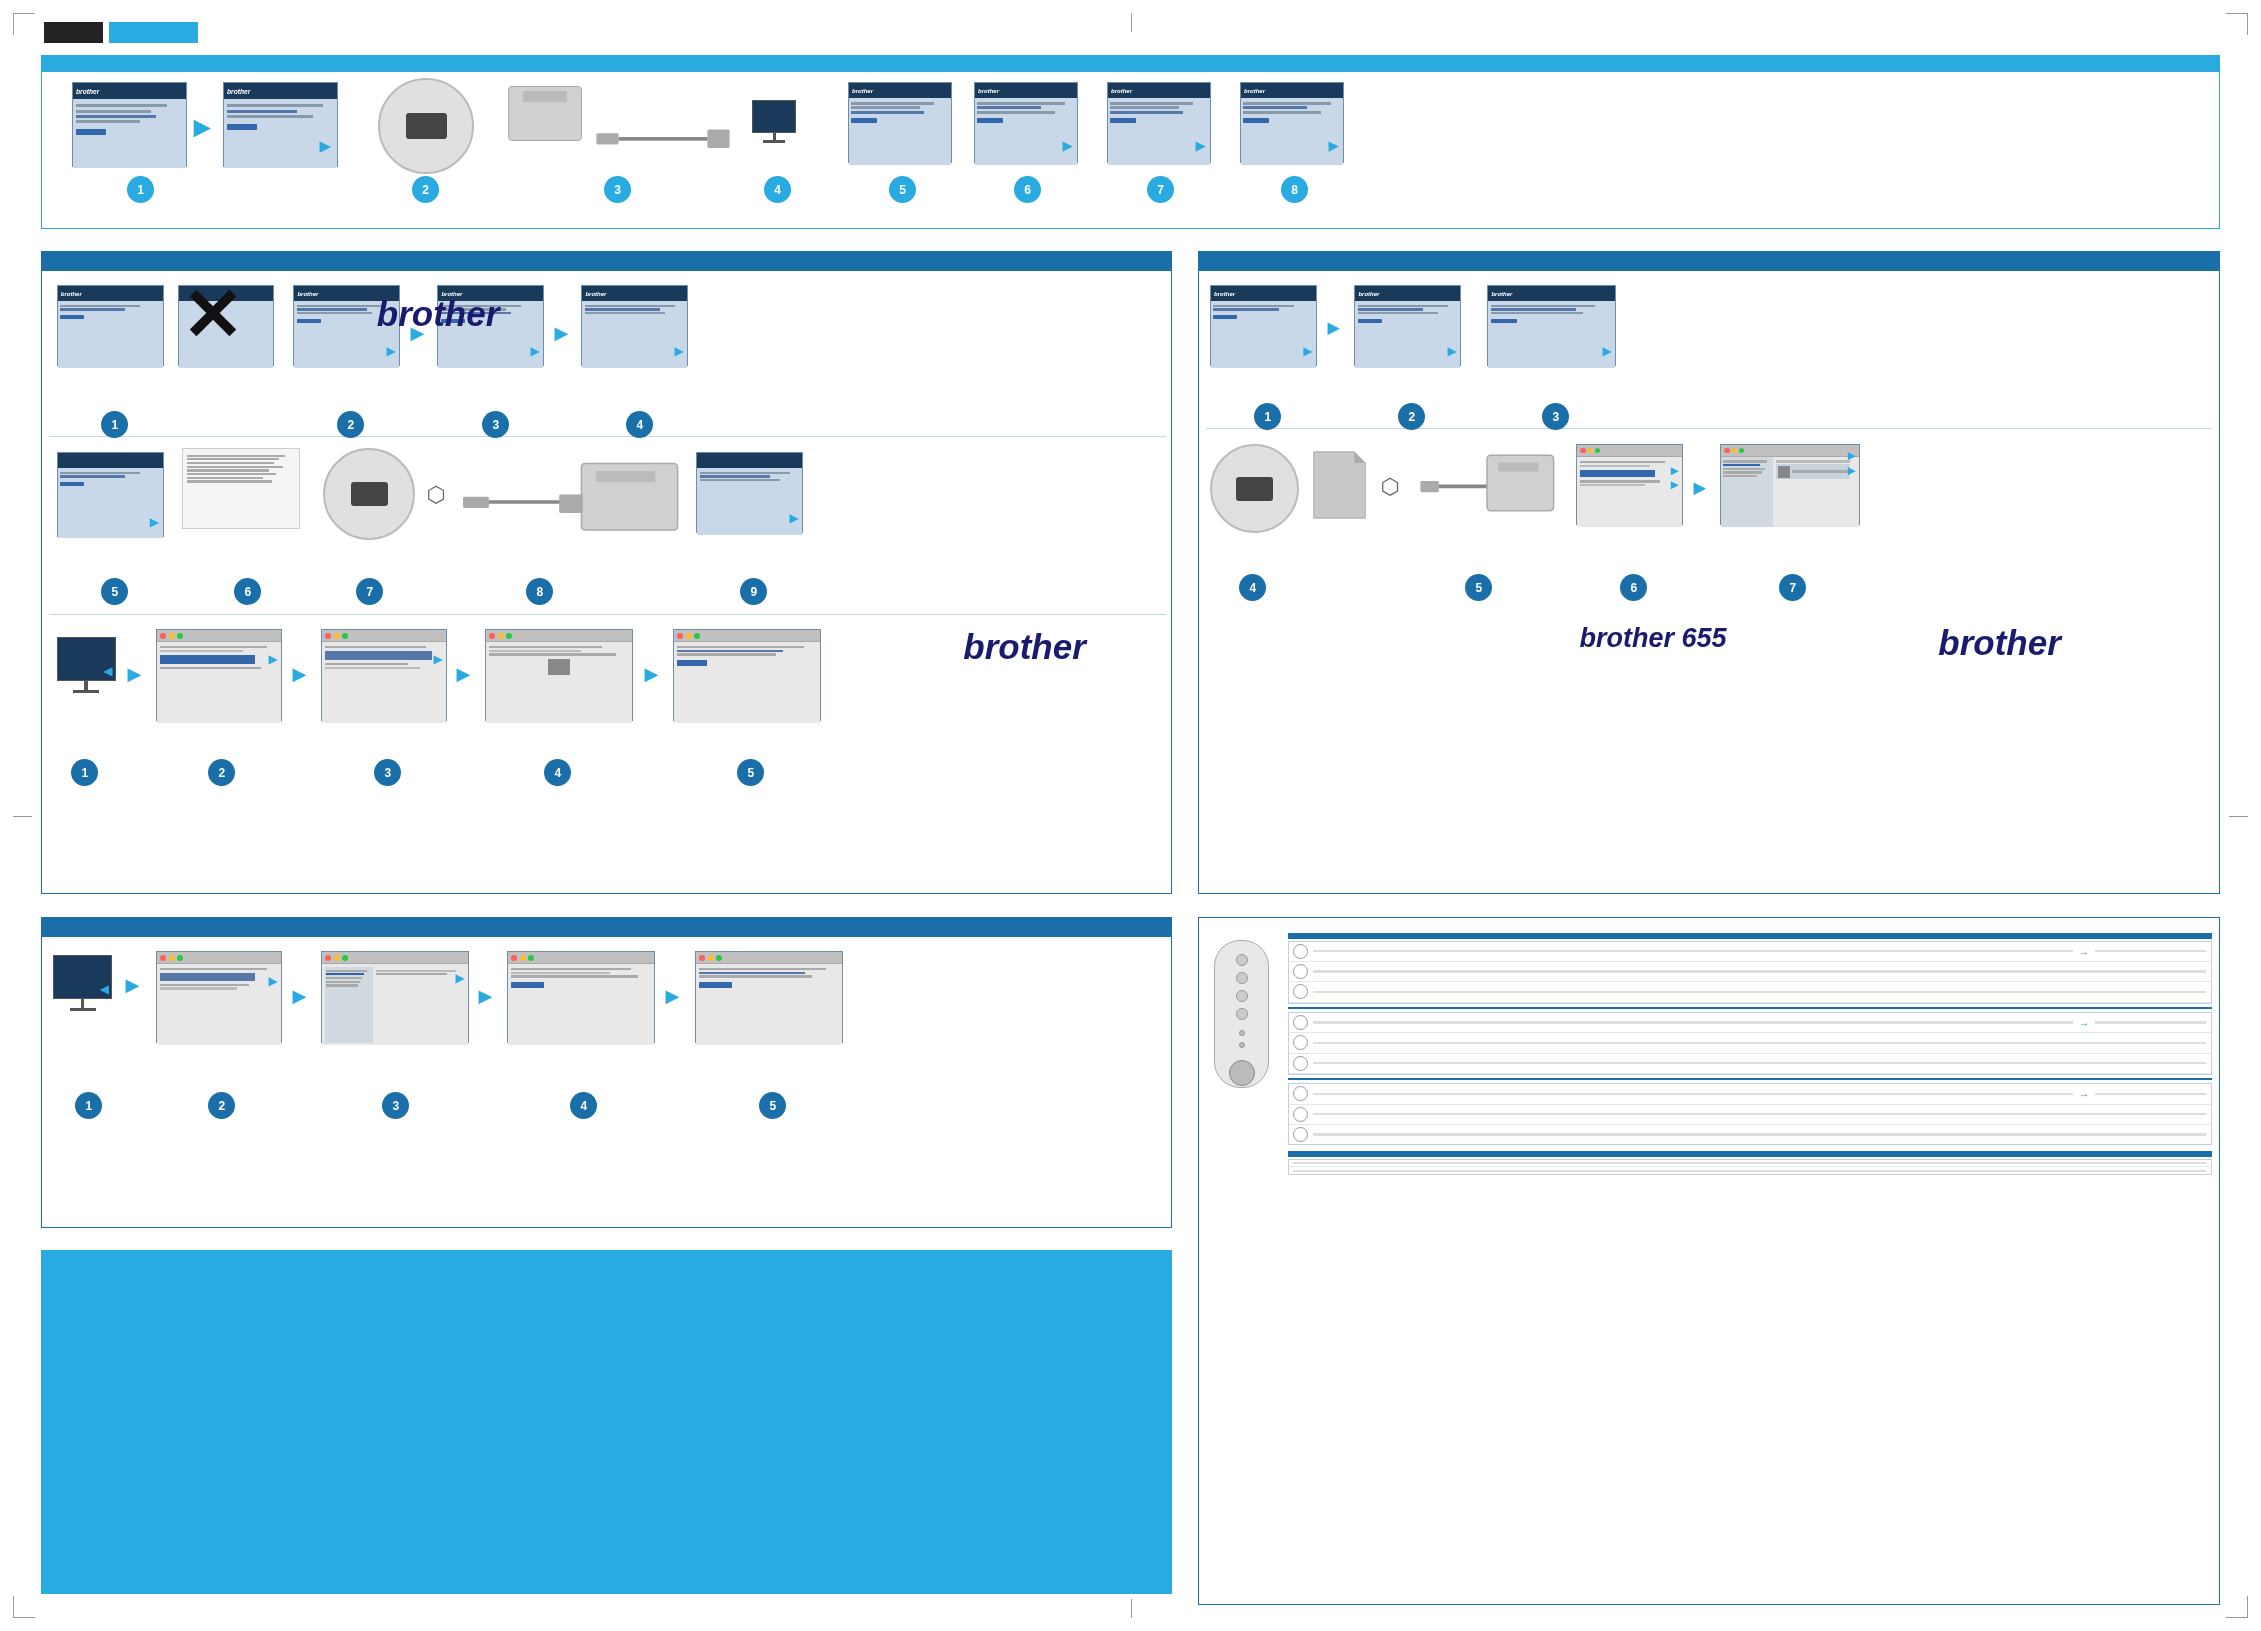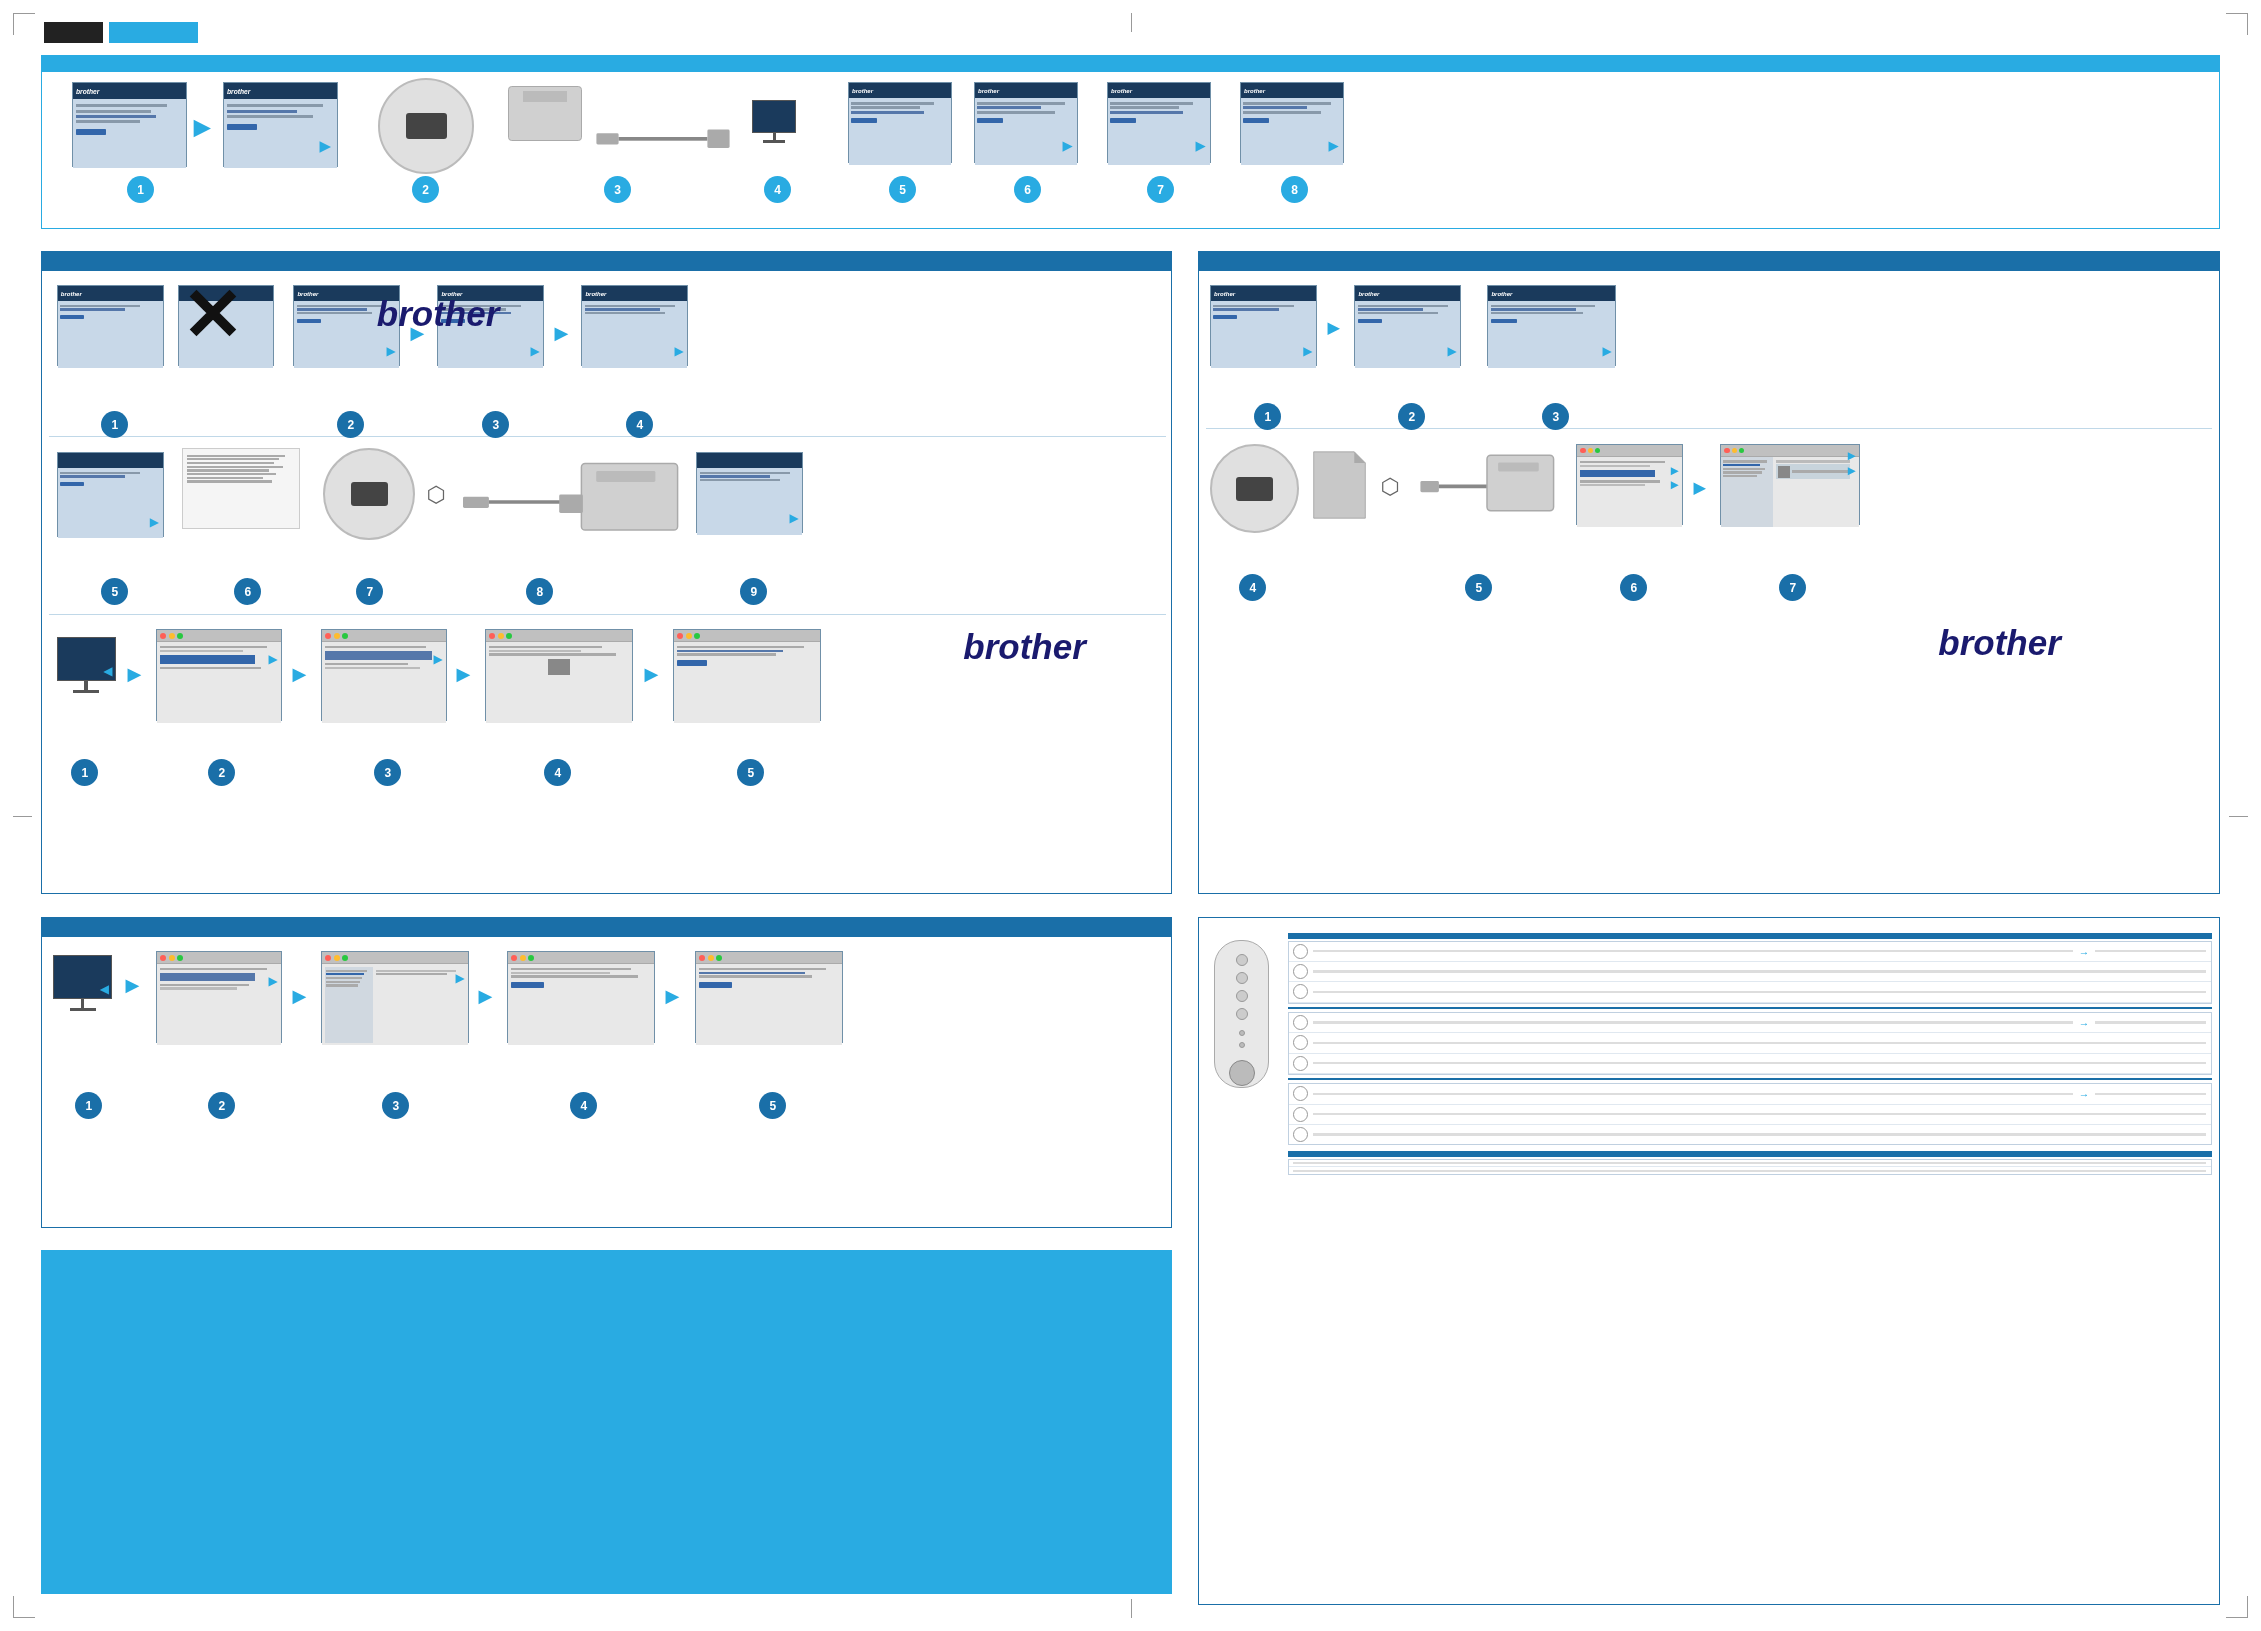--- a/index.html
+++ b/index.html
@@ -793,19 +793,22 @@
   </div>
 
   <div style="position:absolute; left:923px; top:575px; width:203px; height:143px; display:flex; align-items:center; justify-content:center; pointer-events:none;">
     <span style="font-size:35px; font-weight:bold; color:#1a1a6e; font-style:italic; font-family: Arial, sans-serif;">brother</span>
   </div>
 
   <div style="position:absolute; left:339px; top:224px; width:198px; height:179px; display:flex; align-items:center; justify-content:center; pointer-events:none;">
     <span style="font-size:35px; font-weight:bold; color:#1a1a6e; font-style:italic; font-family: Arial, sans-serif;">brother</span>
   </div>
 
+  <div style="position:absolute; left:1559px; top:571px; width:188px; height:135px; display:flex; align-items:center; justify-content:center; pointer-events:none;">
+    <span style="font-size:27px; font-weight:bold; color:#1a1a6e; font-style:italic; font-family: Arial, sans-serif;">brother 655</span>
+  </div>
 
   <div style="position:absolute; left:1911px; top:574px; width:177px; height:138px; display:flex; align-items:center; justify-content:center; pointer-events:none;">
     <span style="font-size:35px; font-weight:bold; color:#1a1a6e; font-style:italic; font-family: Arial, sans-serif;">brother</span>
   </div>
 
 </div>
 
 
 </body></html>

